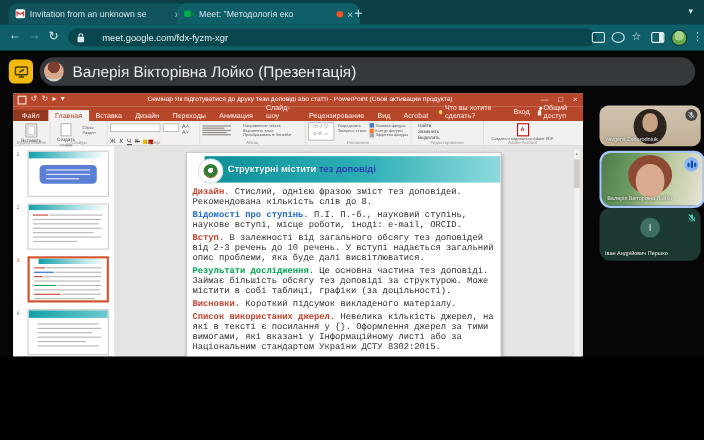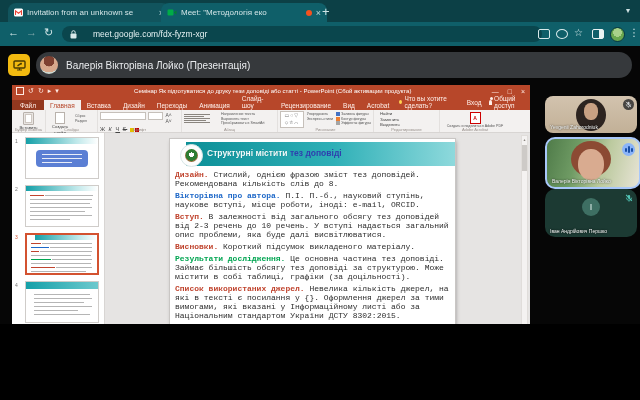--- a/index.html
+++ b/index.html
@@ -24,21 +24,21 @@
   #urltext{font-size:8.5px;color:#e4f1f2;}
   .tbic{top:6px;font-size:10px;color:#d7e9ea;}
   .sq-ic{width:10px;height:8px;border:1px solid #d7e9ea;border-radius:2px;}
   #sidepanel-ic{width:10px;height:8px;border:1px solid #e8f2f2;border-radius:2px;background:linear-gradient(90deg,transparent 60%,#e8f2f2 60%);}
   #avatar-chrome{width:13px;height:13px;border-radius:50%;background:radial-gradient(circle at 50% 35%,#a8d18a 0 40%,#6aa84f 41%);border:1px solid #0a3a40;}
   
   #present-badge{left:8px;top:54px;width:22px;height:22px;border-radius:5px;background:#f2ba10;display:flex;align-items:center;justify-content:center;}
   #banner{left:36px;top:52px;width:596px;height:26px;border-radius:13px;background:#36393c;display:flex;align-items:center;padding-left:4px;box-sizing:border-box;}
   #banner-avatar{width:18px;height:18px;border-radius:50%;flex:none;
     background:radial-gradient(circle at 50% 28%,#7e4030 0 34%,#d7a88c 35% 70%,#cdd8cf 71%);}
-  #banner-name{margin-left:8px;font-size:10px;color:#e8eaed;}
+  #banner-name{margin-left:8px;font-size:14px;color:#e8eaed;}
   
   #ppt{left:12px;top:85px;width:518px;height:277px;background:#f3f1f0;font-family:"Liberation Sans",sans-serif;}
   #ppt-titlebar{left:0;top:0;width:518px;height:12px;background:#b7472a;color:#fff;display:flex;align-items:center;}
   #qat{display:flex;gap:4px;margin-left:4px;font-size:7px;line-height:12px;color:#ffe9e2;}
   #qat .savebox{width:6px;height:6px;border:1px solid #ffe9e2;margin-top:2px;}
   #ppt-title{flex:1;text-align:center;font-size:6px;white-space:nowrap;overflow:hidden;color:#fff;}
   #winctl{display:flex;gap:9px;margin:0 5px;font-size:7px;color:#ffe9e2;}
   #ppt-tabrow{left:0;top:12px;width:518px;height:13px;background:#b7472a;display:flex;align-items:flex-end;font-size:6.5px;color:#ffefe9;}
   .ptab{padding:2px 6px 1px;}
   .ptab.file{background:#93381f;padding:2px 8px 1px;}
@@ -362,24 +362,24 @@
         <div class="abs" id="slide">
           <div class="abs" id="slide-header"></div>
           <div class="abs" id="slide-logo">
               <i></i>
             </div>
           <div class="abs" id="slide-title">
             <span class="t1">Структурні містити </span><span class="t2">тез доповіді</span>
           </div>
           <div class="abs" id="slide-body">
             <p class="sec"><b class="c-red">Дизайн.</b><span> Стислий, однією фразою зміст тез доповідей. Рекомендована кількість слів до 8.</span></p>
-            <p class="sec"><b class="c-blue">Вікторівна про автора.</b><span> П.І. П.-б., науковий ступінь, наукове вступі, місце роботи, іноді: e-mail, ORCID.</span></p>
+            <p class="sec"><b class="c-blue">Відомості про ступінь.</b><span> П.І. П.-б., науковий ступінь, наукове вступі, місце роботи, іноді: e-mail, ORCID.</span></p>
             <p class="sec"><b class="c-red">Вступ.</b><span> В залежності від загального обсягу тез доповідей від 2-3 речень до 10 речень. У вступі надається загальний опис проблеми, яка буде далі висвітлюватися.</span></p>
+            <p class="sec"><b class="c-green">Результати дослідження.</b><span> Це основна частина тез доповіді. Займає більшість обсягу тез доповіді за структурою. Може містити в собі таблиці, графіки (за доцільності).</span></p>
             <p class="sec"><b class="c-red">Висновки.</b><span> Короткий підсумок викладеного матеріалу.</span></p>
-            <p class="sec"><b class="c-green">Результати дослідження.</b><span> Це основна частина тез доповіді. Займає більшість обсягу тез доповіді за структурою. Може містити в собі таблиці, графіки (за доцільності).</span></p>
             <p class="sec"><b class="c-red">Список використаних джерел.</b><span> Невелика кількість джерел, на які в тексті є посилання у {}. Оформлення джерел за тими вимогами, які вказані у Інформаційному листі або за Національним стандартом України ДСТУ 8302:2015.</span></p>
           </div>
           <svg class="abs" id="slide-deco" width="285" height="30" viewBox="0 0 285 30">
             <path d="M0,28 C70,6 160,32 285,12" stroke="#cdeced" stroke-width="4" fill="none"></path>
             <path d="M0,24 C70,2 160,28 285,8" stroke="#8fd5d8" stroke-width="1" fill="none"></path>
             <path d="M0,30 C80,12 170,34 285,18" stroke="#3fb6bc" stroke-width="1" fill="none"></path>
           </svg>
           <div class="abs" id="slide-underline"></div>
         </div>
         <div class="abs" id="wscroll">

